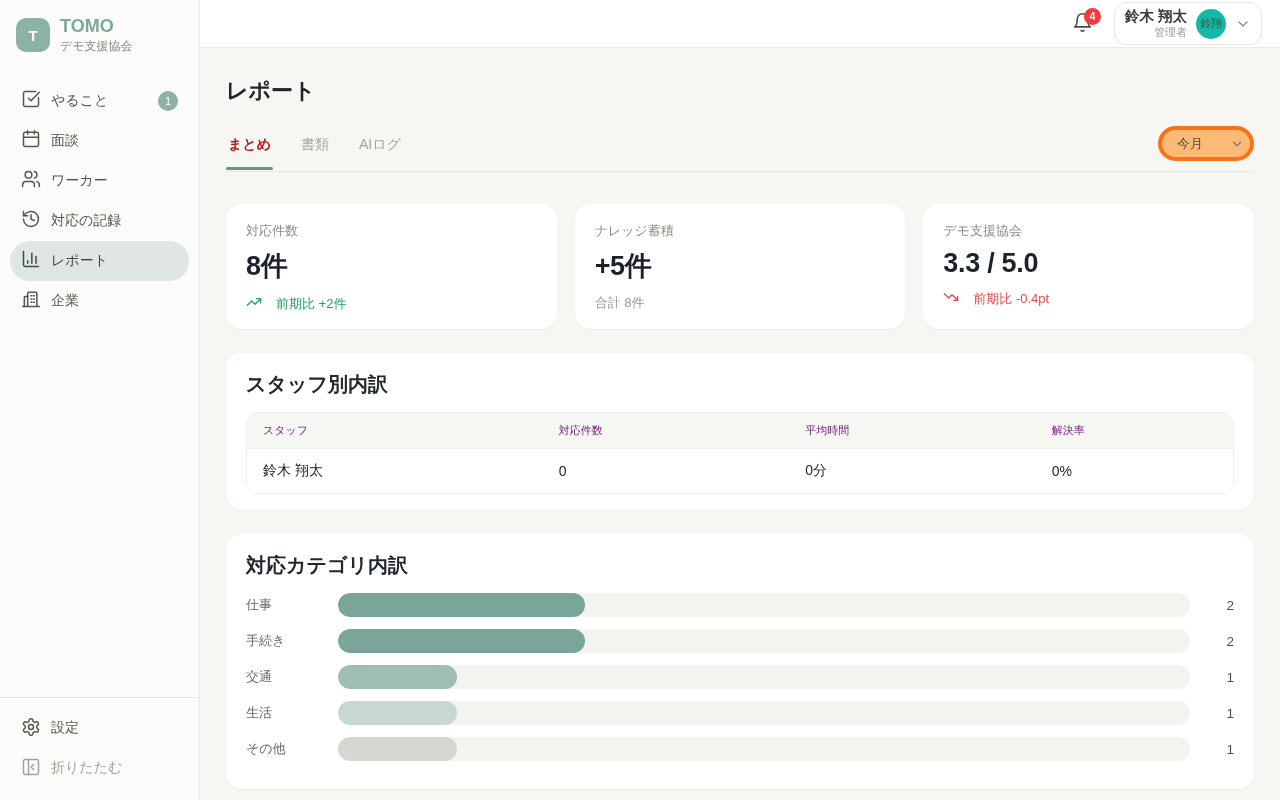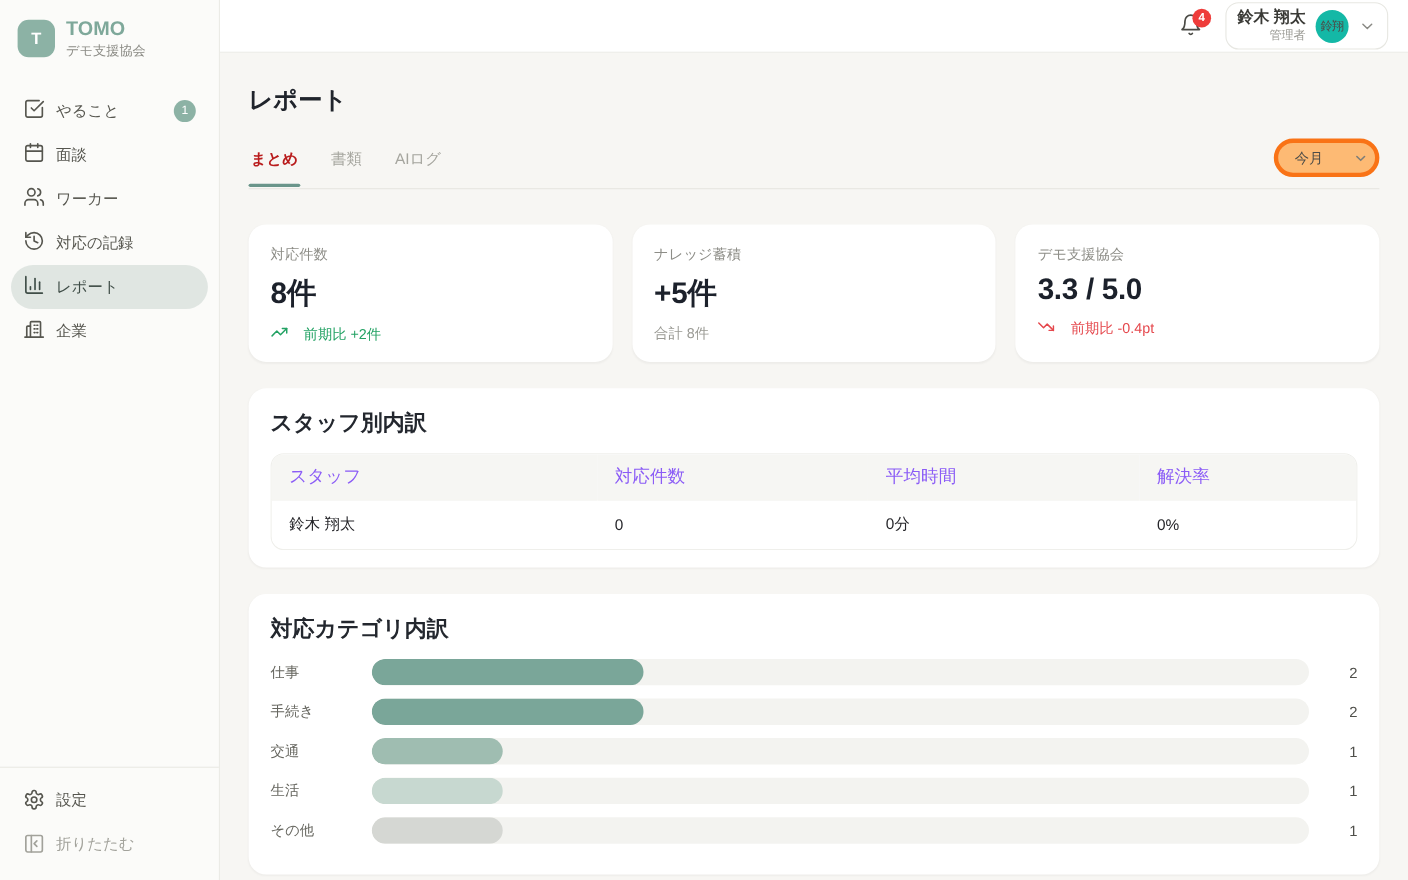--- a/index.html
+++ b/index.html
@@ -71,22 +71,22 @@
   .stat-trend.up { color:#23a264; }
   .stat-trend.down { color:#e5484d; }
   .stat-trend.neutral { color:#9a9a94; }
   .stat-trend svg { width:16px; height:16px; }
 
   .section-card { margin-top:24px; padding:18px 20px 16px; }
   .section-title { font-size:20px; font-weight:700; color:#23272e; }
 
   table.staff { width:100%; margin-top:14px; border-collapse:separate; border-spacing:0;
     border:1px solid #efefeb; border-radius:12px; overflow:hidden; }
-  table.staff th { background:#f6f6f3; text-align:left; font-weight:400; font-size:16px;
-    color:#8b5cf6; padding:10px 16px; }
+  table.staff th { background:#f6f6f3; text-align:left; font-weight:400; font-size:11px;
+    color:#701a75; padding:10px 16px; }
   table.staff td { background:#fff; font-size:14px; color:#26262a; padding:13px 16px;
     border-top:1px solid #f0f0ec; }
 
   .cat-card { padding:18px 20px 22px; }
   .bar-rows { margin-top:8px; }
   .bar-row { display:flex; align-items:center; height:36px; }
   .bar-label { width:92px; font-size:13px; color:#66665f; flex:none; }
   .bar-track { flex:1; height:24px; border-radius:9999px; background:#f3f3f0; overflow:hidden; }
   .bar-fill { height:100%; border-radius:9999px; }
   .bar-value { margin-left:18px; width:26px; text-align:right; font-size:13.5px; color:#4f4f4a; flex:none; }

